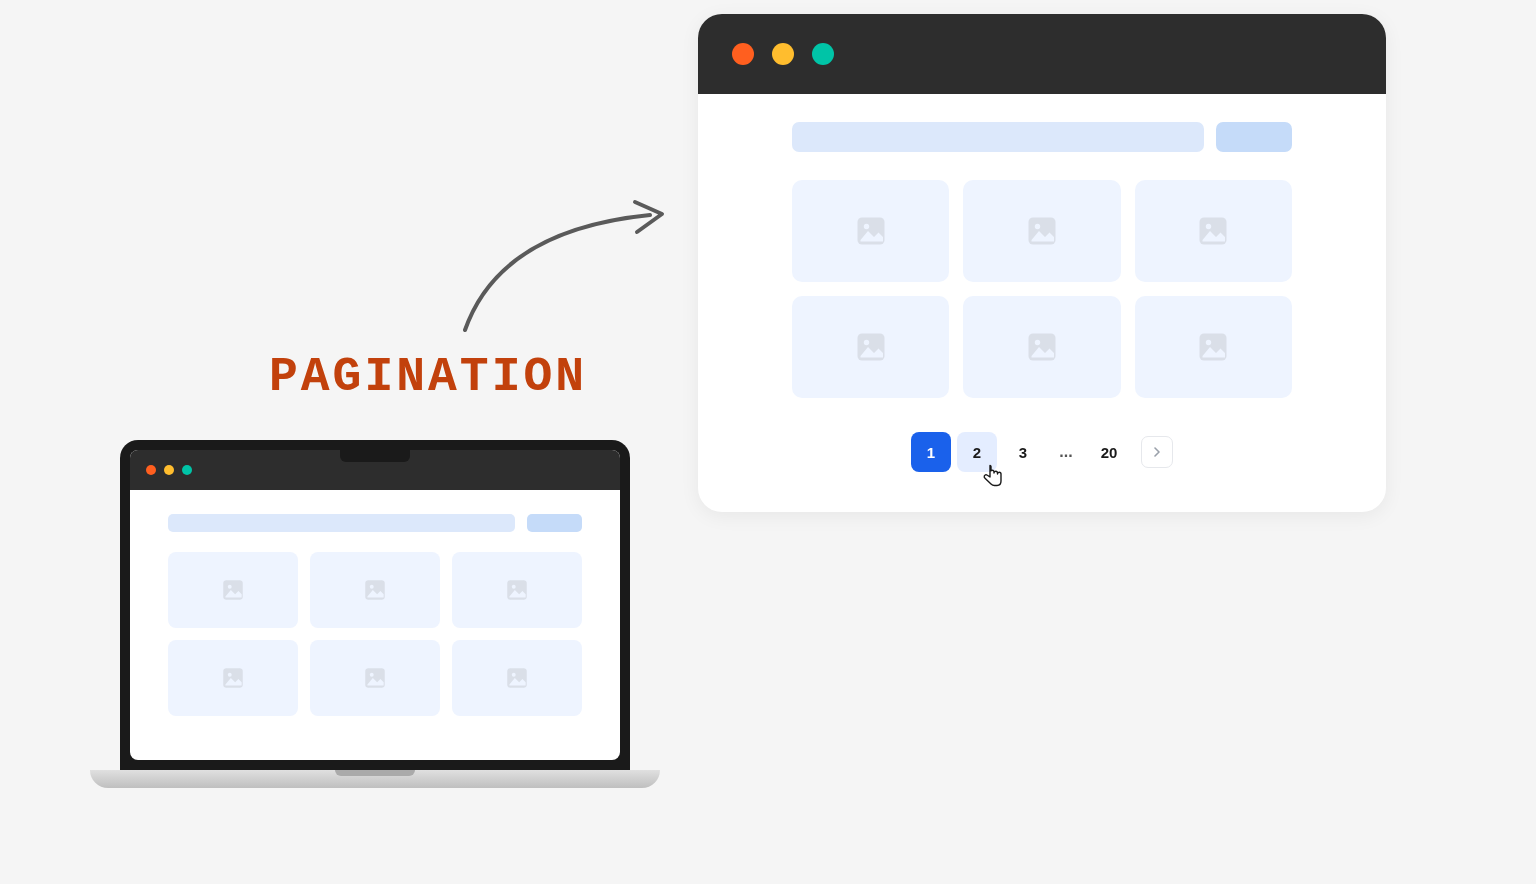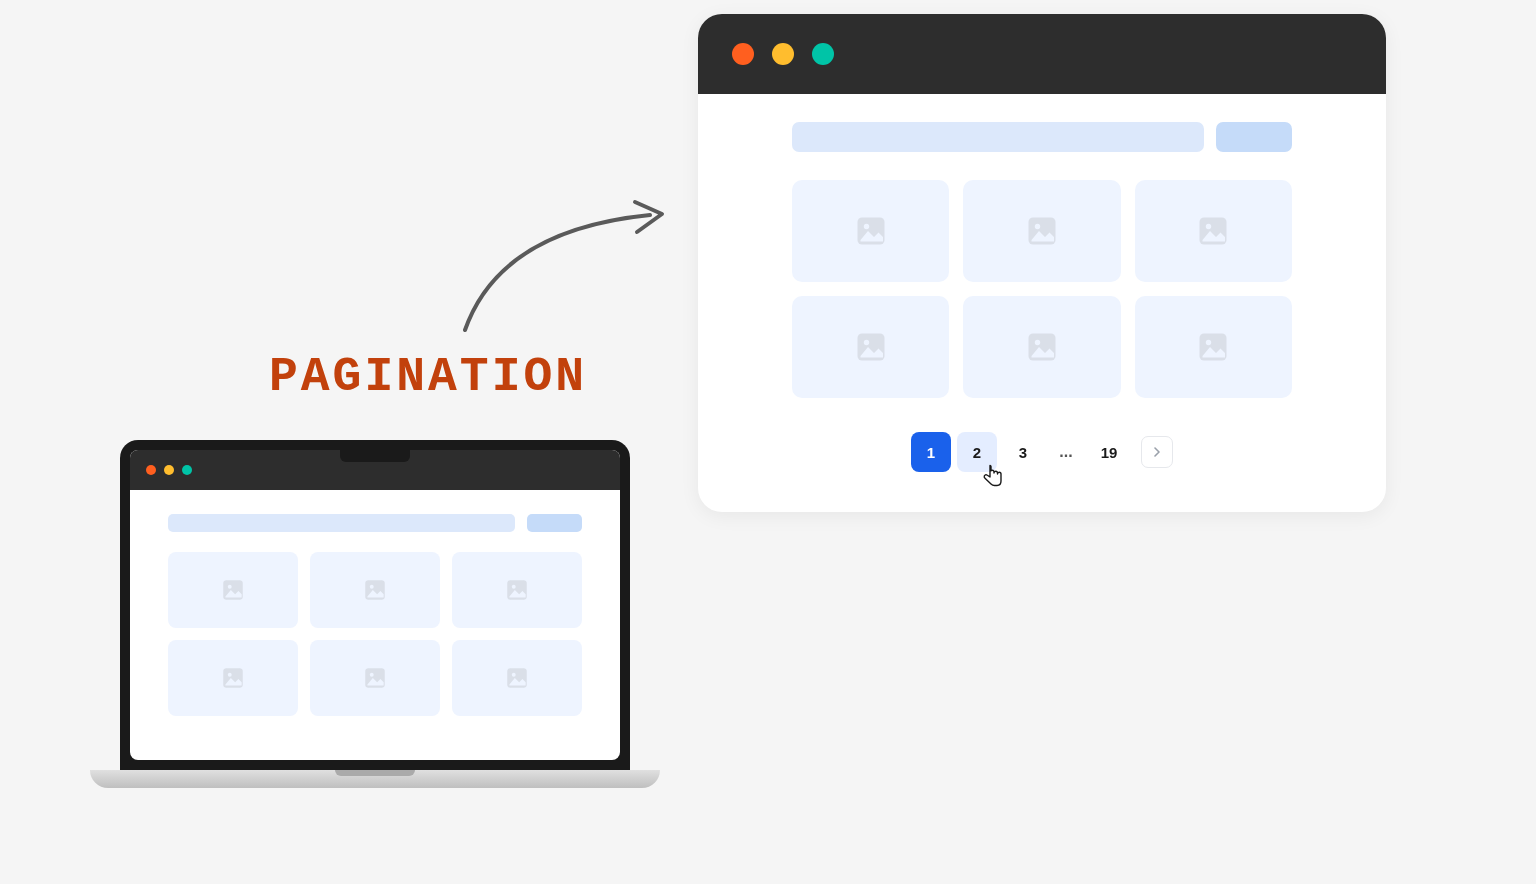--- a/index.html
+++ b/index.html
@@ -373,21 +373,21 @@
             <path d="M5 18 L10 12 L14 16 L17 13 L20 16 V19 H5 Z" fill="#eef4ff"></path>
           </svg>
       </div>
     </div>
 
     <div class="pagination">
       <div class="page-btn active">1</div>
       <div class="page-btn hover">2</div>
       <div class="page-btn">3</div>
       <div class="page-ellipsis">...</div>
-      <div class="page-btn">19</div>
+      <div class="page-btn">20</div>
       <div class="page-next">
         <svg width="8" height="10" viewBox="0 0 8 10">
             <path d="M2 1 L6 5 L2 9" stroke="currentColor" stroke-width="1.6" fill="none" stroke-linecap="round" stroke-linejoin="round"></path>
           </svg>
       </div>
       <svg class="cursor-icon" width="22" height="26" viewBox="0 0 22 26">
         <path d="M8 2 V13 L5 11 C4 10.3 2.7 10.8 2.3 12 C2 13 2.4 13.8 3 14.3 L9 20 C10 21 11 21.5 12.5 21.5 H15 C17.5 21.5 19 19.5 19 17 V10 C19 9 18.2 8.2 17.2 8.2 C16.2 8.2 15.5 9 15.5 10 V9 C15.5 8 14.7 7.2 13.7 7.2 C12.7 7.2 12 8 12 9 V8 C12 7 11.2 6.2 10.2 6.2 C9.7 6.2 9.3 6.4 9 6.7 V2.8 C9 2 8.6 1.5 8 1.5 Z" fill="#fff" stroke="#1a1a1a" stroke-width="1.4" stroke-linejoin="round"></path>
       </svg>
     </div>
 

